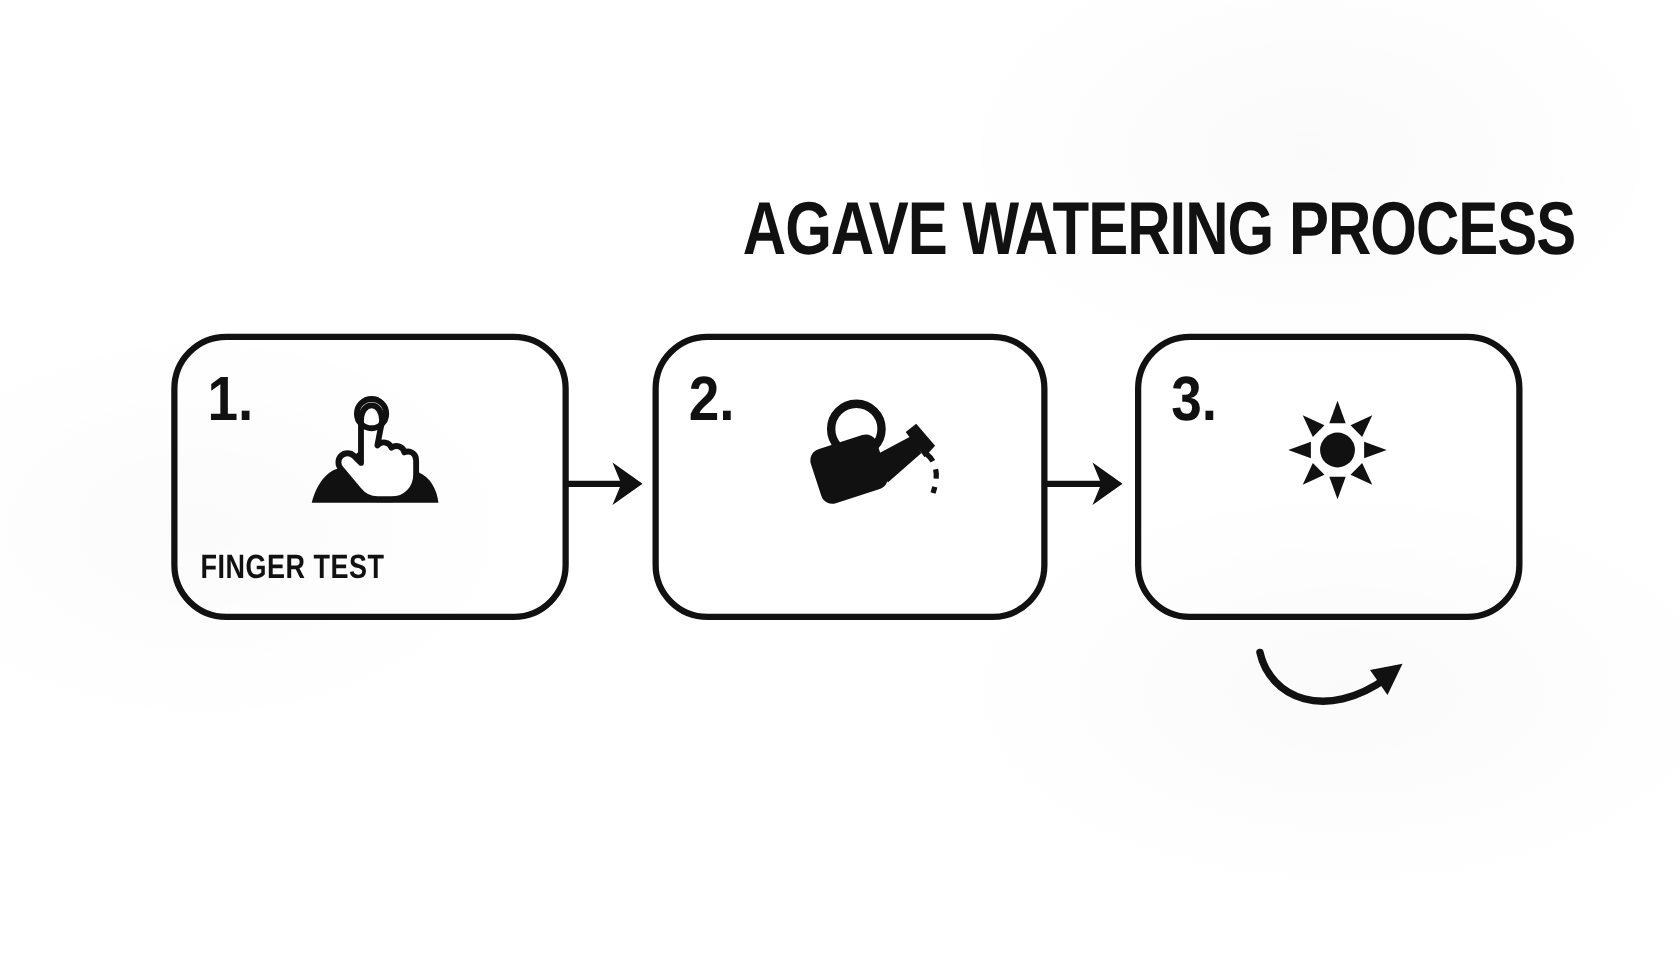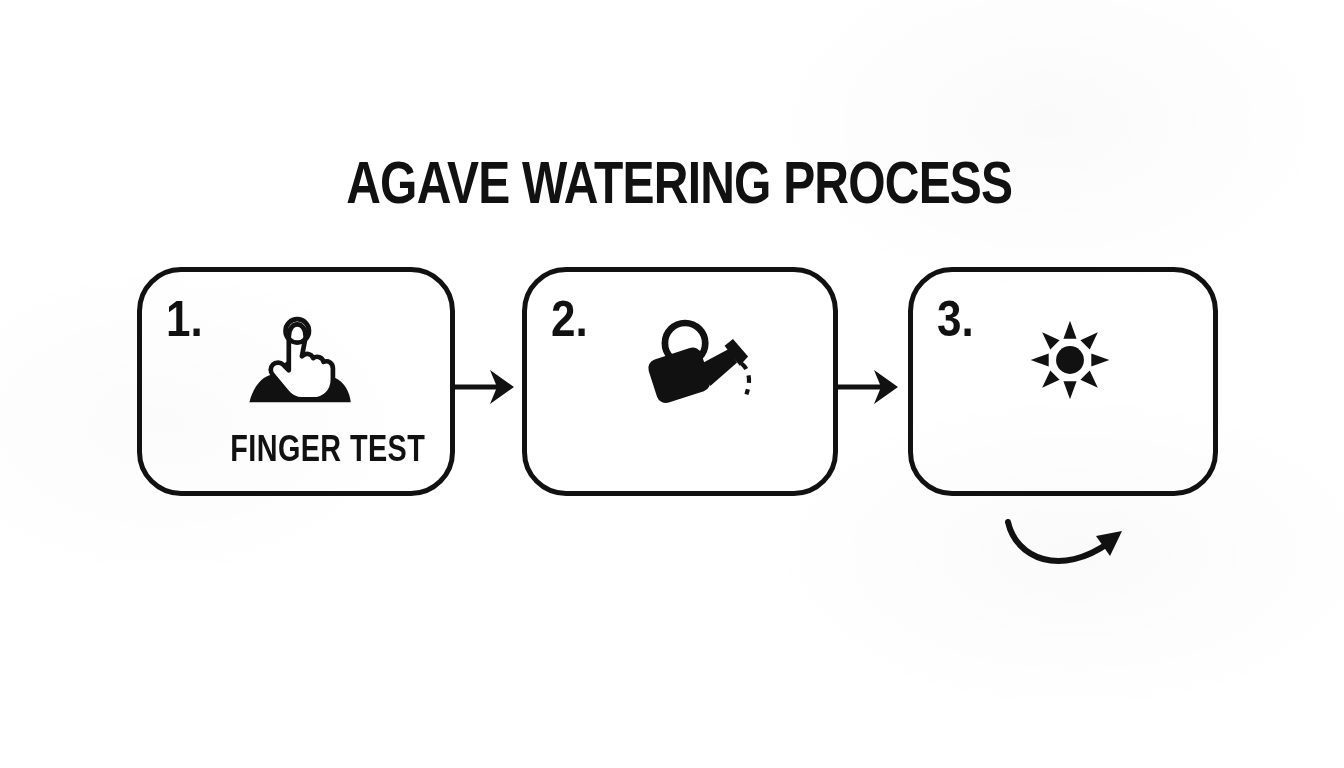--- a/index.html
+++ b/index.html
@@ -14,39 +14,39 @@
     position:relative; width:1344px; height:768px;
     background:
       radial-gradient(ellipse 420px 260px at 78% 16%, rgba(0,0,0,0.018), transparent 70%),
       radial-gradient(ellipse 380px 240px at 12% 55%, rgba(0,0,0,0.015), transparent 70%),
       radial-gradient(ellipse 460px 240px at 80% 72%, rgba(0,0,0,0.02), transparent 70%),
       var(--bg);
   }
   .cond { display:inline-block; transform:scaleX(0.8); transform-origin:center; white-space:nowrap; }
   .title {
     position:absolute; left:0; right:0; top:148px;
-    text-align:center; font-size:60px; font-weight:700;
+    text-align:right; font-size:60px; font-weight:700;
     letter-spacing:-1px; color:var(--ink);padding-left:15px;
   }
   .step {
     position:absolute; top:267px; height:229px;
     border:5px solid var(--ink); border-radius:44px;
     background:transparent;
   }
   .step1 { left:137px; width:318px; }
   .step2 { left:522px; width:316px; }
   .step3 { left:908px; width:310px; }
   .num {
     position:absolute; left:24px; top:22px;
     font-size:50px; font-weight:700; color:var(--ink); line-height:1;
   }
   .num .cond { transform:scaleX(0.88); transform-origin:left center; }
   .label {
     position:absolute; left:0; right:0; bottom:24px;
-    text-align:right; font-size:36px; font-weight:700;
+    text-align:left; font-size:27px; font-weight:700;
     letter-spacing:0.5px; color:var(--ink); line-height:1;
   }
   .icon { position:absolute; }
   .icon-hand { left:98px; top:40px; }
   .icon-can  { left:106px; top:42px; }
   .icon-sun  { left:116px; top:47px; }
   .arrow { position:absolute; top:365px; width:74px; height:44px; }
   .arrow1 { left:450px; }
   .arrow2 { left:834px; }
   .curve-arrow { position:absolute; left:998px; top:508px; width:142px; height:80px; }

